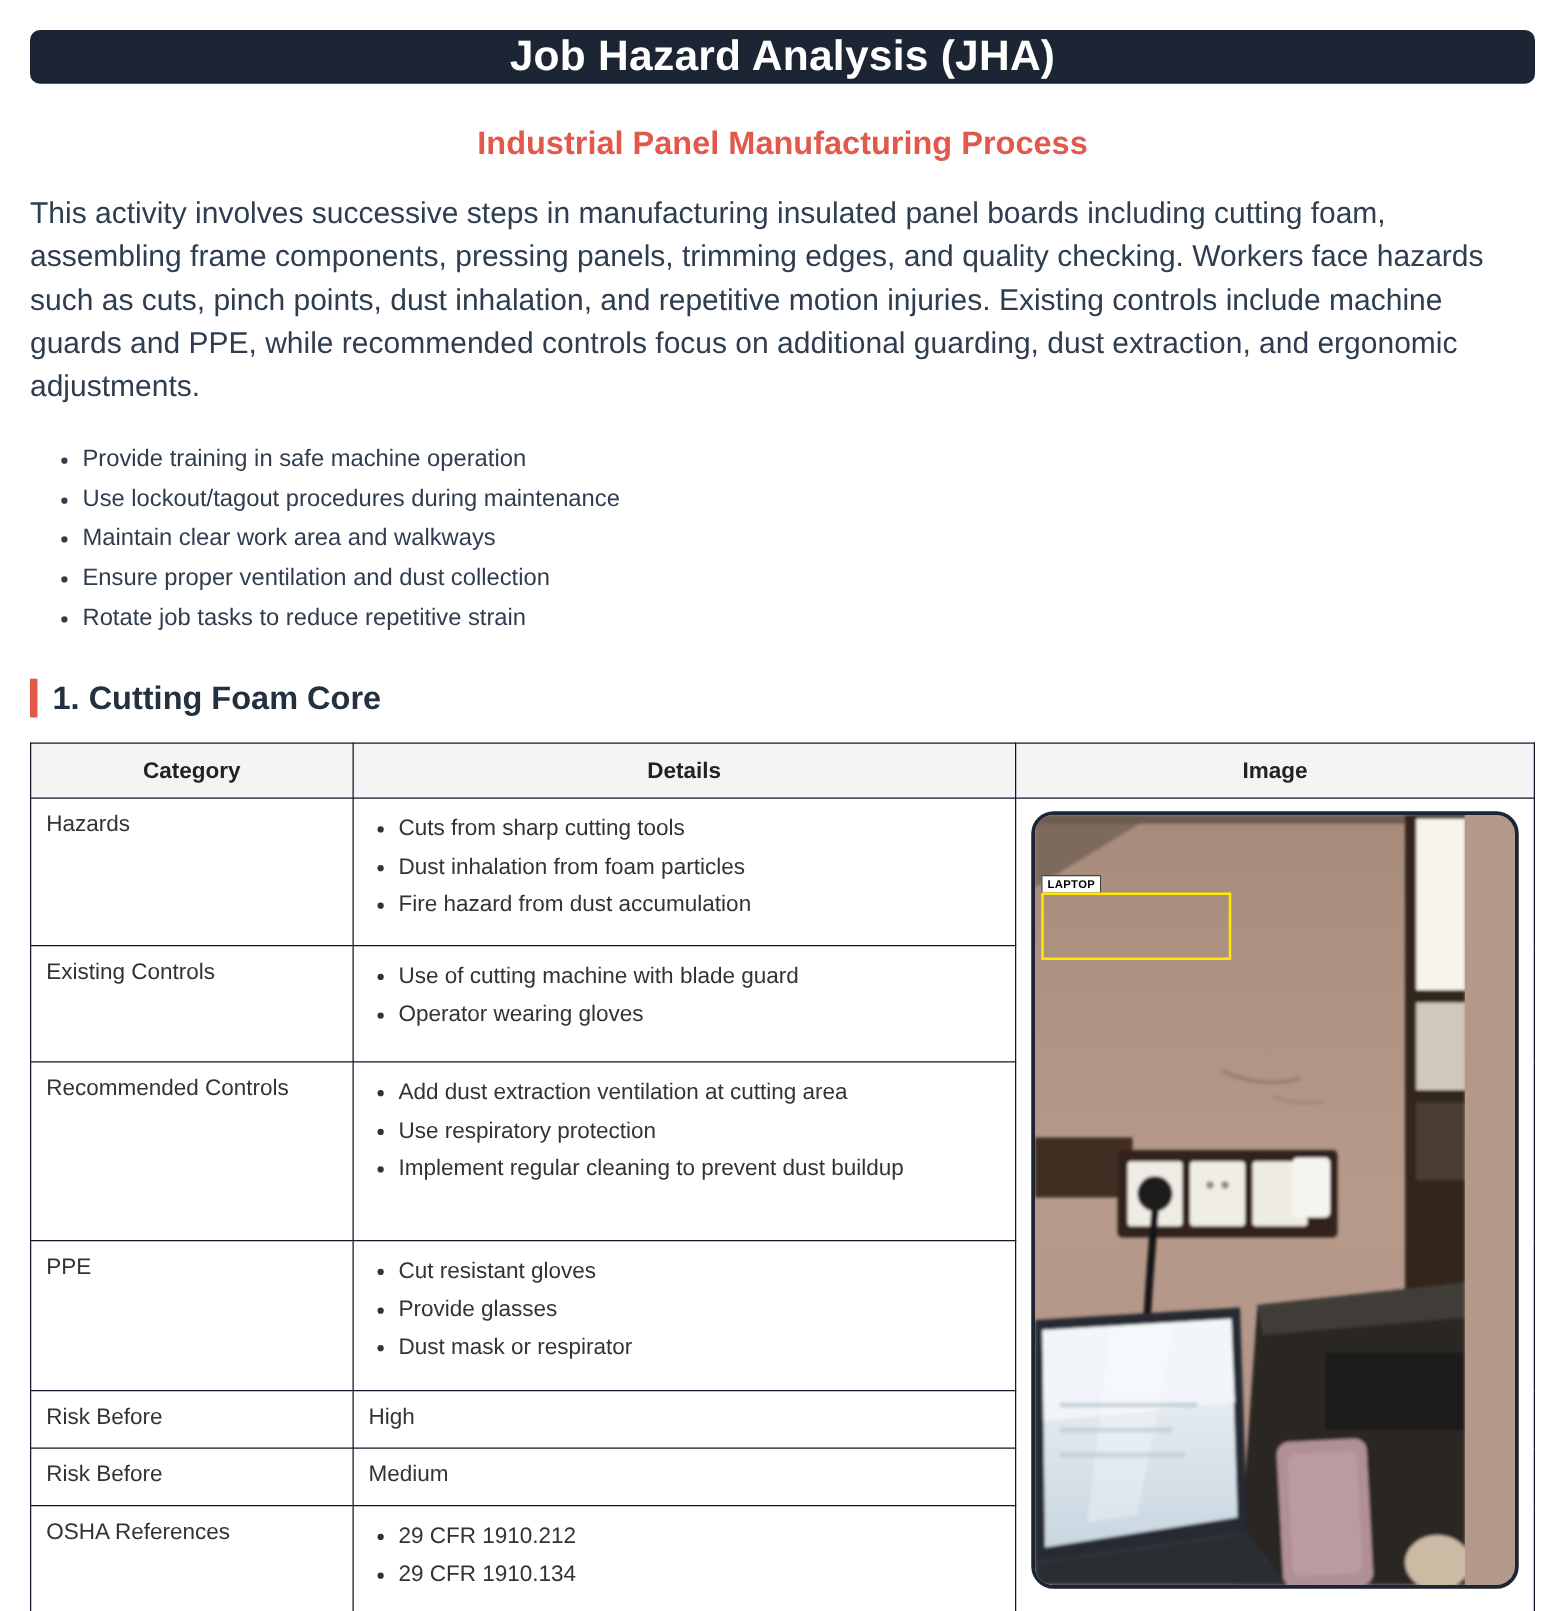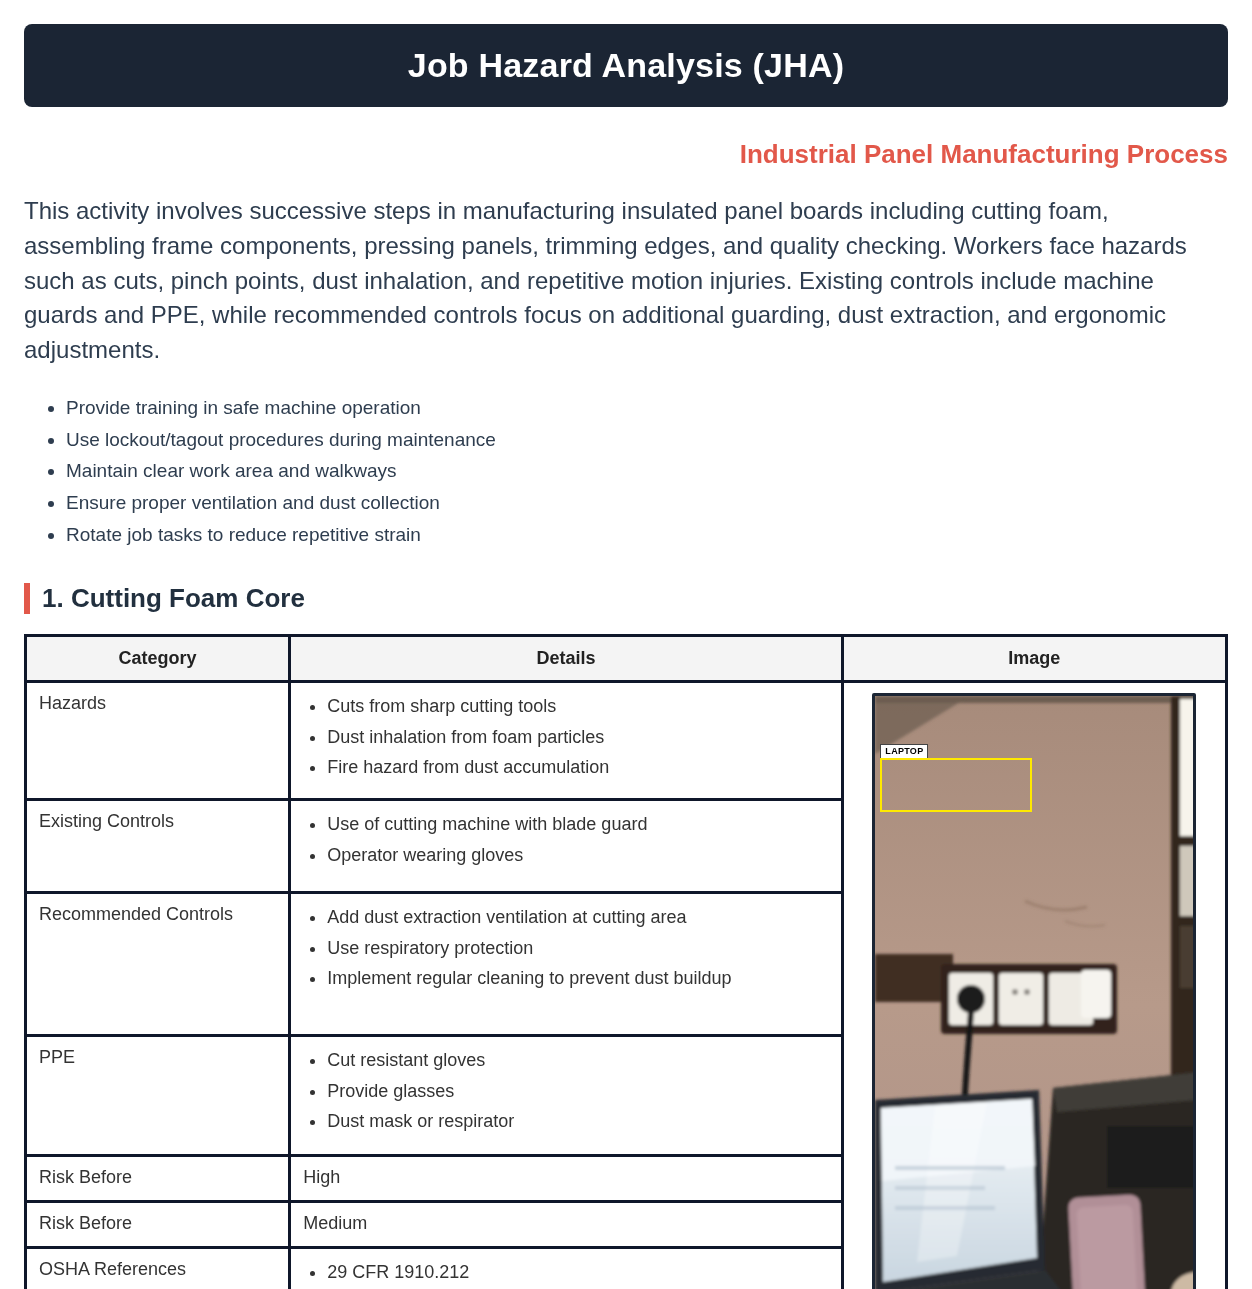--- a/index.html
+++ b/index.html
@@ -1,42 +1,42 @@
 <!DOCTYPE html>
 <html><head>
 <meta charset="utf-8">
 <style>
   * { box-sizing: border-box; margin: 0; padding: 0; }
   html, body { width: 1252px; height: 1289px; overflow: hidden; background: #ffffff; }
   body { font-family: "Liberation Sans", "DejaVu Sans", sans-serif; color: #2e3d4f; }
   .page { padding: 24px 24px 0 24px; }
 
-  .banner { background: #1b2534; border-radius: 8px; padding: 22px 10px; text-align: center; }
+  .banner { background: #1b2534; border-radius: 8px; padding: 2px 10px; text-align: center; }
   .banner h1 { color: #ffffff; font-size: 34px; font-weight: bold; letter-spacing: .2px; }
 
-  .subtitle { text-align: right; color: #e2584a; font-size: 26px; font-weight: bold; margin: 32px 0 24px; }
+  .subtitle { text-align: center; color: #e2584a; font-size: 26px; font-weight: bold; margin: 32px 0 24px; }
 
   .intro { font-size: 24px; line-height: 1.45; margin-bottom: 28px; color: #2e3d4f; }
 
   .gc-heading { font-size: 22px; font-weight: bold; margin-bottom: 16px; color: #22303f; }
   .gc-list { margin: 0 0 36px 42px; font-size: 19px; }
   .gc-list li { margin-bottom: 7px; line-height: 1.3; }
 
   .section-heading { font-size: 26px; font-weight: bold; color: #22303f;
                      border-left: 6px solid #e2584a; padding-left: 12px; margin-bottom: 20px; }
 
   table.jha { width: 100%; border-collapse: collapse; font-size: 18px; color: #333; }
-  table.jha th, table.jha td { border: 3px solid #0f172a; padding: 10px 12px; vertical-align: top; text-align: left; }
+  table.jha th, table.jha td { border: 1px solid #0f172a; padding: 10px 12px; vertical-align: top; text-align: left; }
   table.jha th { background: #f4f4f4; text-align: center; font-weight: bold; padding: 11px; color: #222; }
   td.det ul { margin: 2px 0 2px 24px; }
   td.det li { margin-bottom: 7px; line-height: 1.3; }
   td.img-cell { text-align: center; padding: 16px; vertical-align: top; }
 
-  .photo-frame { position: relative; width: 324px; height: 622px; margin: 0 auto;
-                 border: 3px solid #1b2534; border-radius: 2px; overflow: hidden; background: #b4988a; }
+  .photo-frame { position: relative; width: 390px; height: 622px; margin: 0 auto;
+                 border: 3px solid #1b2534; border-radius: 18px; overflow: hidden; background: #b4988a; }
   .photo-frame svg { display: block; width: 344px; height: 616px; }
 
   .bbox { position: absolute; left: 5px; top: 62px; width: 152px; height: 54px;
           border: 2px solid #ffe900; background: transparent; }
   .bbox-label { position: absolute; left: 5px; top: 48px; background: #ffffff; color: #000;
                 font-size: 9px; font-weight: bold; padding: 1px 4px; border: 1px solid #444;
                 line-height: 1.2; letter-spacing: .3px; }
 </style>
 </head>
 <body>

